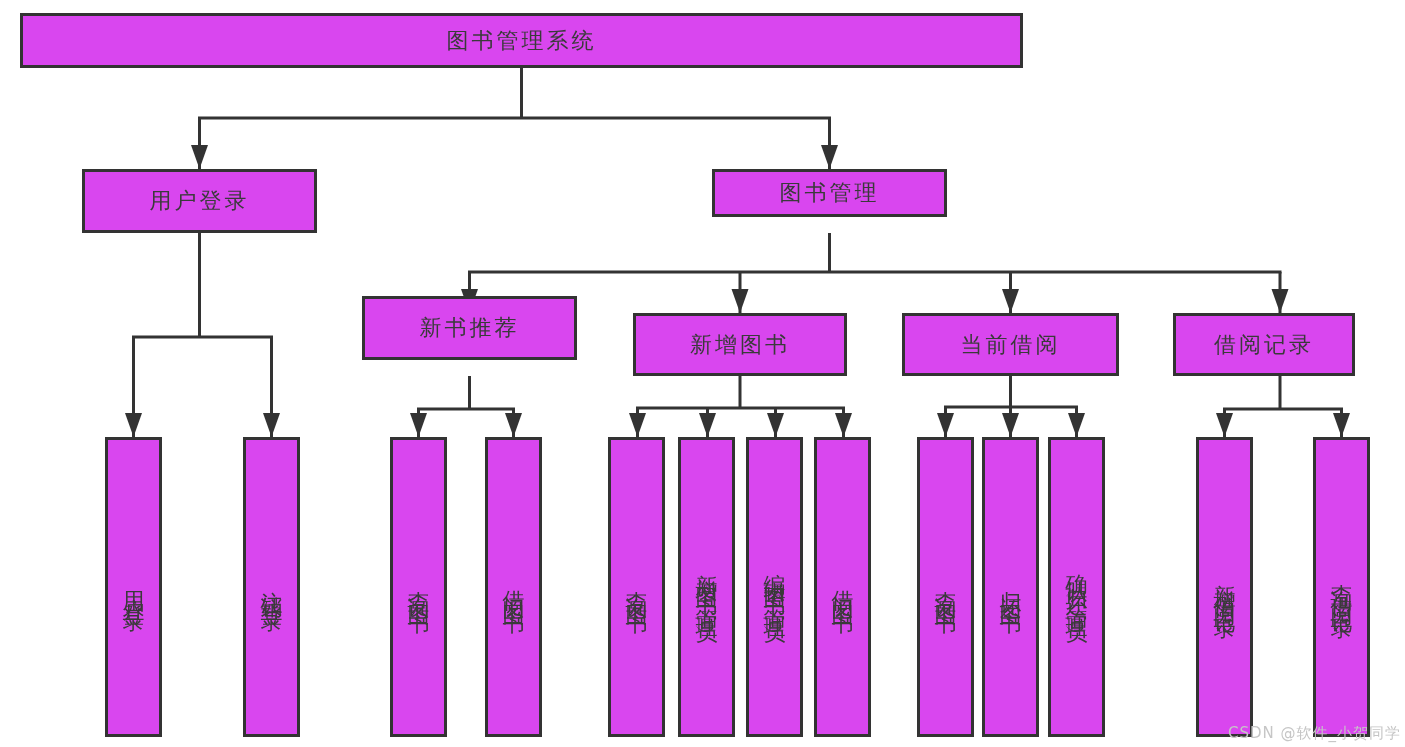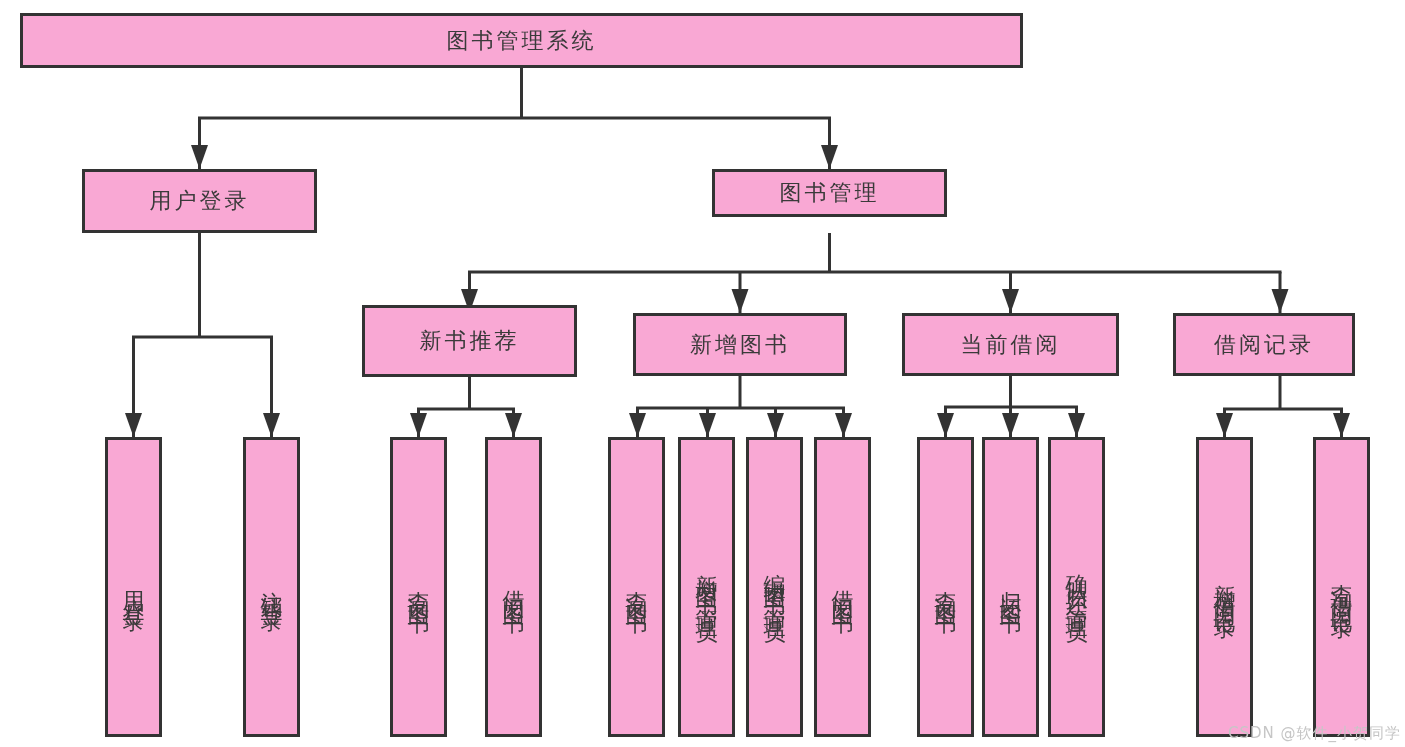--- a/index.html
+++ b/index.html
@@ -10,21 +10,21 @@
     background: #ffffff;
     overflow: hidden;
     font-family: "DejaVu Sans", "Liberation Sans", sans-serif;
     color: #383838;
   }
   #wires { position: absolute; left: 0; top: 0; z-index: 1; }
   .node {
     position: absolute;
     box-sizing: border-box;
     border: 3px solid #333333;
-    background: #f9a8d4;
+    background: #d946ef;
     display: flex;
     align-items: center;
     justify-content: center;
     z-index: 2;
   }
   .hnode span {
     font-size: 22px;
     letter-spacing: 3px;
     white-space: nowrap;
     color: #3a3a3a;
@@ -122,21 +122,21 @@
     <span>图书管理系统</span>
   </div>
 
   <div class="node hnode" style="left:82px; top:169px; width:235px; height:64px">
     <span>用户登录</span>
   </div>
   <div class="node hnode" style="left:712px; top:169px; width:235px; height:48px">
     <span>图书管理</span>
   </div>
 
-  <div class="node hnode" style="left:362px; top:305px; width:215px; height:72px">
+  <div class="node hnode" style="left:362px; top:296px; width:215px; height:64px">
     <span>新书推荐</span>
   </div>
   <div class="node hnode" style="left:633px; top:313px; width:214px; height:63px">
     <span>新增图书</span>
   </div>
   <div class="node hnode" style="left:902px; top:313px; width:217px; height:63px">
     <span>当前借阅</span>
   </div>
   <div class="node hnode" style="left:1173px; top:313px; width:182px; height:63px">
     <span>借阅记录</span>

